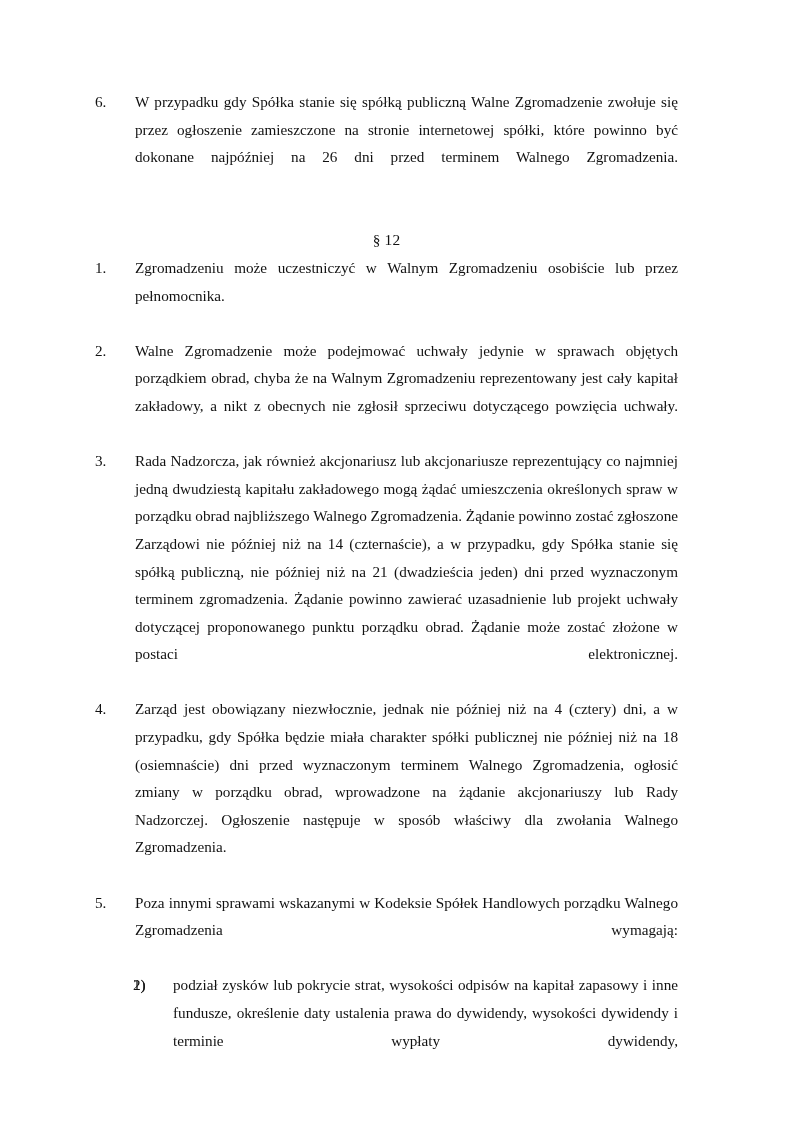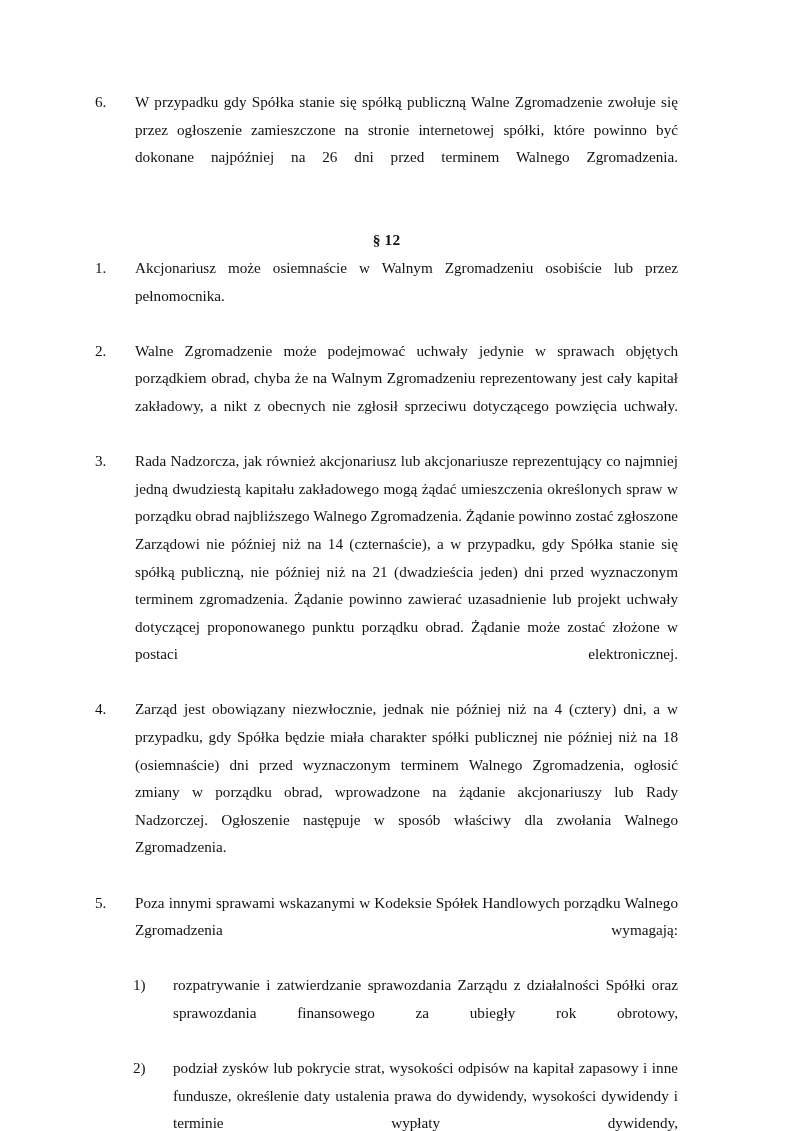--- a/index.html
+++ b/index.html
@@ -86,21 +86,21 @@
 
   .subitem > .body::after {
     content: "";
     display: inline-block;
     width: 100%;
   }
 
   
   .section-heading {
     text-align: center;
-    font-weight: bold;
+    font-weight: normal;
     font-size: 15.4px;
     line-height: 27.6px;
     margin: 0;
     letter-spacing: 0.2px;
   }
 
   .spacer-before-heading { height: 28px; }
   .spacer-after-heading  { height: 0px; }
 
   
@@ -123,21 +123,21 @@
     </div>
 
     <div class="spacer-before-heading"></div>
 
     <div class="section-heading">§ 12</div>
 
     <div class="spacer-after-heading"></div>
 
     <div class="item">
       <span class="marker">1.</span>
-      <span class="body">Akcjonariusz może osiemnaście w Walnym Zgromadzeniu osobiście lub przez pełnomocnika.</span>
+      <span class="body">Zgromadzeniu może uczestniczyć w Walnym Zgromadzeniu osobiście lub przez pełnomocnika.</span>
     </div>
 
     <div class="item">
       <span class="marker">2.</span>
       <span class="body">Walne Zgromadzenie może podejmować uchwały jedynie w sprawach objętych porządkiem obrad, chyba że na Walnym Zgromadzeniu reprezentowany jest cały kapitał zakładowy, a nikt z obecnych nie zgłosił sprzeciwu dotyczącego powzięcia uchwały.</span>
     </div>
 
     <div class="item">
       <span class="marker">3.</span>
       <span class="body">Rada Nadzorcza, jak również akcjonariusz lub akcjonariusze reprezentujący co najmniej jedną dwudziestą kapitału zakładowego mogą żądać umieszczenia określonych spraw w porządku obrad najbliższego Walnego Zgromadzenia. Żądanie powinno zostać zgłoszone Zarządowi nie później niż na 14 (czternaście), a w przypadku, gdy Spółka stanie się spółką publiczną, nie później niż na 21 (dwadzieścia jeden) dni przed wyznaczonym terminem zgromadzenia. Żądanie powinno zawierać uzasadnienie lub projekt uchwały dotyczącej proponowanego punktu porządku obrad. Żądanie może zostać złożone w postaci elektronicznej.</span>
@@ -148,21 +148,20 @@
       <span class="body">Zarząd jest obowiązany niezwłocznie, jednak nie później niż na 4 (cztery) dni, a w przypadku, gdy Spółka będzie miała charakter spółki publicznej nie później niż na 18 (osiemnaście) dni przed wyznaczonym terminem Walnego Zgromadzenia, ogłosić zmiany w porządku obrad, wprowadzone na żądanie akcjonariuszy lub Rady Nadzorczej. Ogłoszenie następuje w sposób właściwy dla zwołania Walnego Zgromadzenia.</span>
     </div>
 
     <div class="item">
       <span class="marker">5.</span>
       <span class="body lead-in">Poza innymi sprawami wskazanymi w Kodeksie Spółek Handlowych porządku Walnego Zgromadzenia wymagają:</span>
     </div>
 
     <div class="subitem">
       <span class="marker">1)</span>
-      <span class="body">rozpatrywanie i zatwierdzanie sprawozdania Zarządu z działalności Spółki oraz sprawozdania finansowego za ubiegły rok obrotowy,</span>
     </div>
 
     <div class="subitem">
       <span class="marker">2)</span>
       <span class="body">podział zysków lub pokrycie strat, wysokości odpisów na kapitał zapasowy i inne fundusze, określenie daty ustalenia prawa do dywidendy, wysokości dywidendy i terminie wypłaty dywidendy,</span>
     </div>
 
   </div>
 </div>
 

